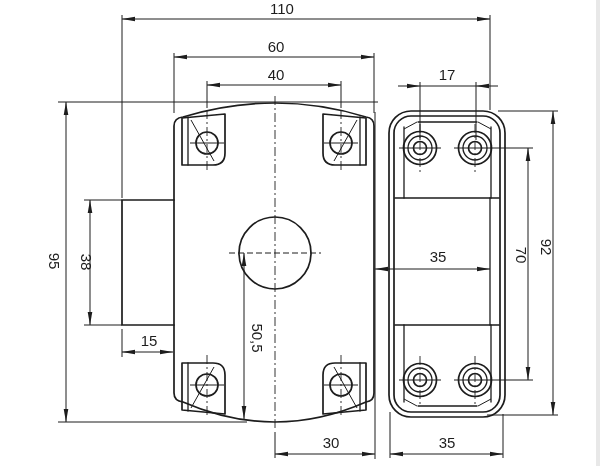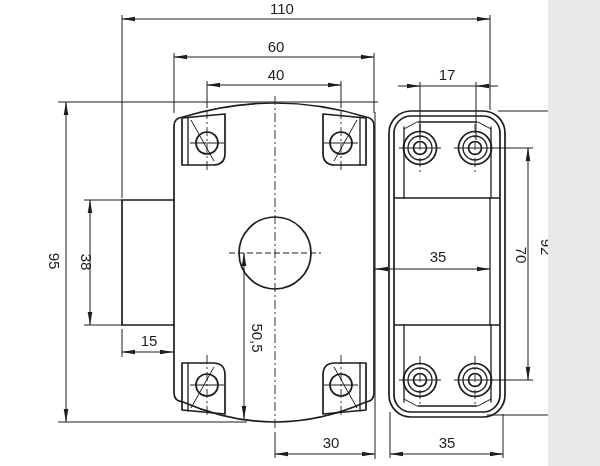--- a/index.html
+++ b/index.html
@@ -1,17 +1,17 @@
 <!DOCTYPE html>
 <html><head>
 <meta charset="utf-8">
 <style>
   html,body{margin:0;padding:0;background:#e8e8e8;}
   #stage{
-    width:548px;height:466px;background:var(--bg,#fff);
+    width:596px;height:466px;background:var(--bg,#fff);
     position:relative;overflow:hidden;
     font-family:"Liberation Sans", sans-serif;
   }
   svg{display:block;}
   .obj    {stroke:var(--line,#1d1d1d);stroke-width:1.7;fill:none;stroke-linecap:round;stroke-linejoin:round;}
   .obj2   {stroke:var(--line,#1d1d1d);stroke-width:1.3;fill:none;stroke-linecap:round;}
   .thin   {stroke:var(--line,#1d1d1d);stroke-width:1;fill:none;}
   .cl     {stroke:var(--line,#1d1d1d);stroke-width:.9;fill:none;stroke-dasharray:9 3 2 3;}
   .dash   {stroke:var(--line,#1d1d1d);stroke-width:1;fill:none;stroke-dasharray:6 3;}
   .dim-text{font-family:"Liberation Sans",sans-serif;font-size:15px;fill:var(--line,#1d1d1d);}

